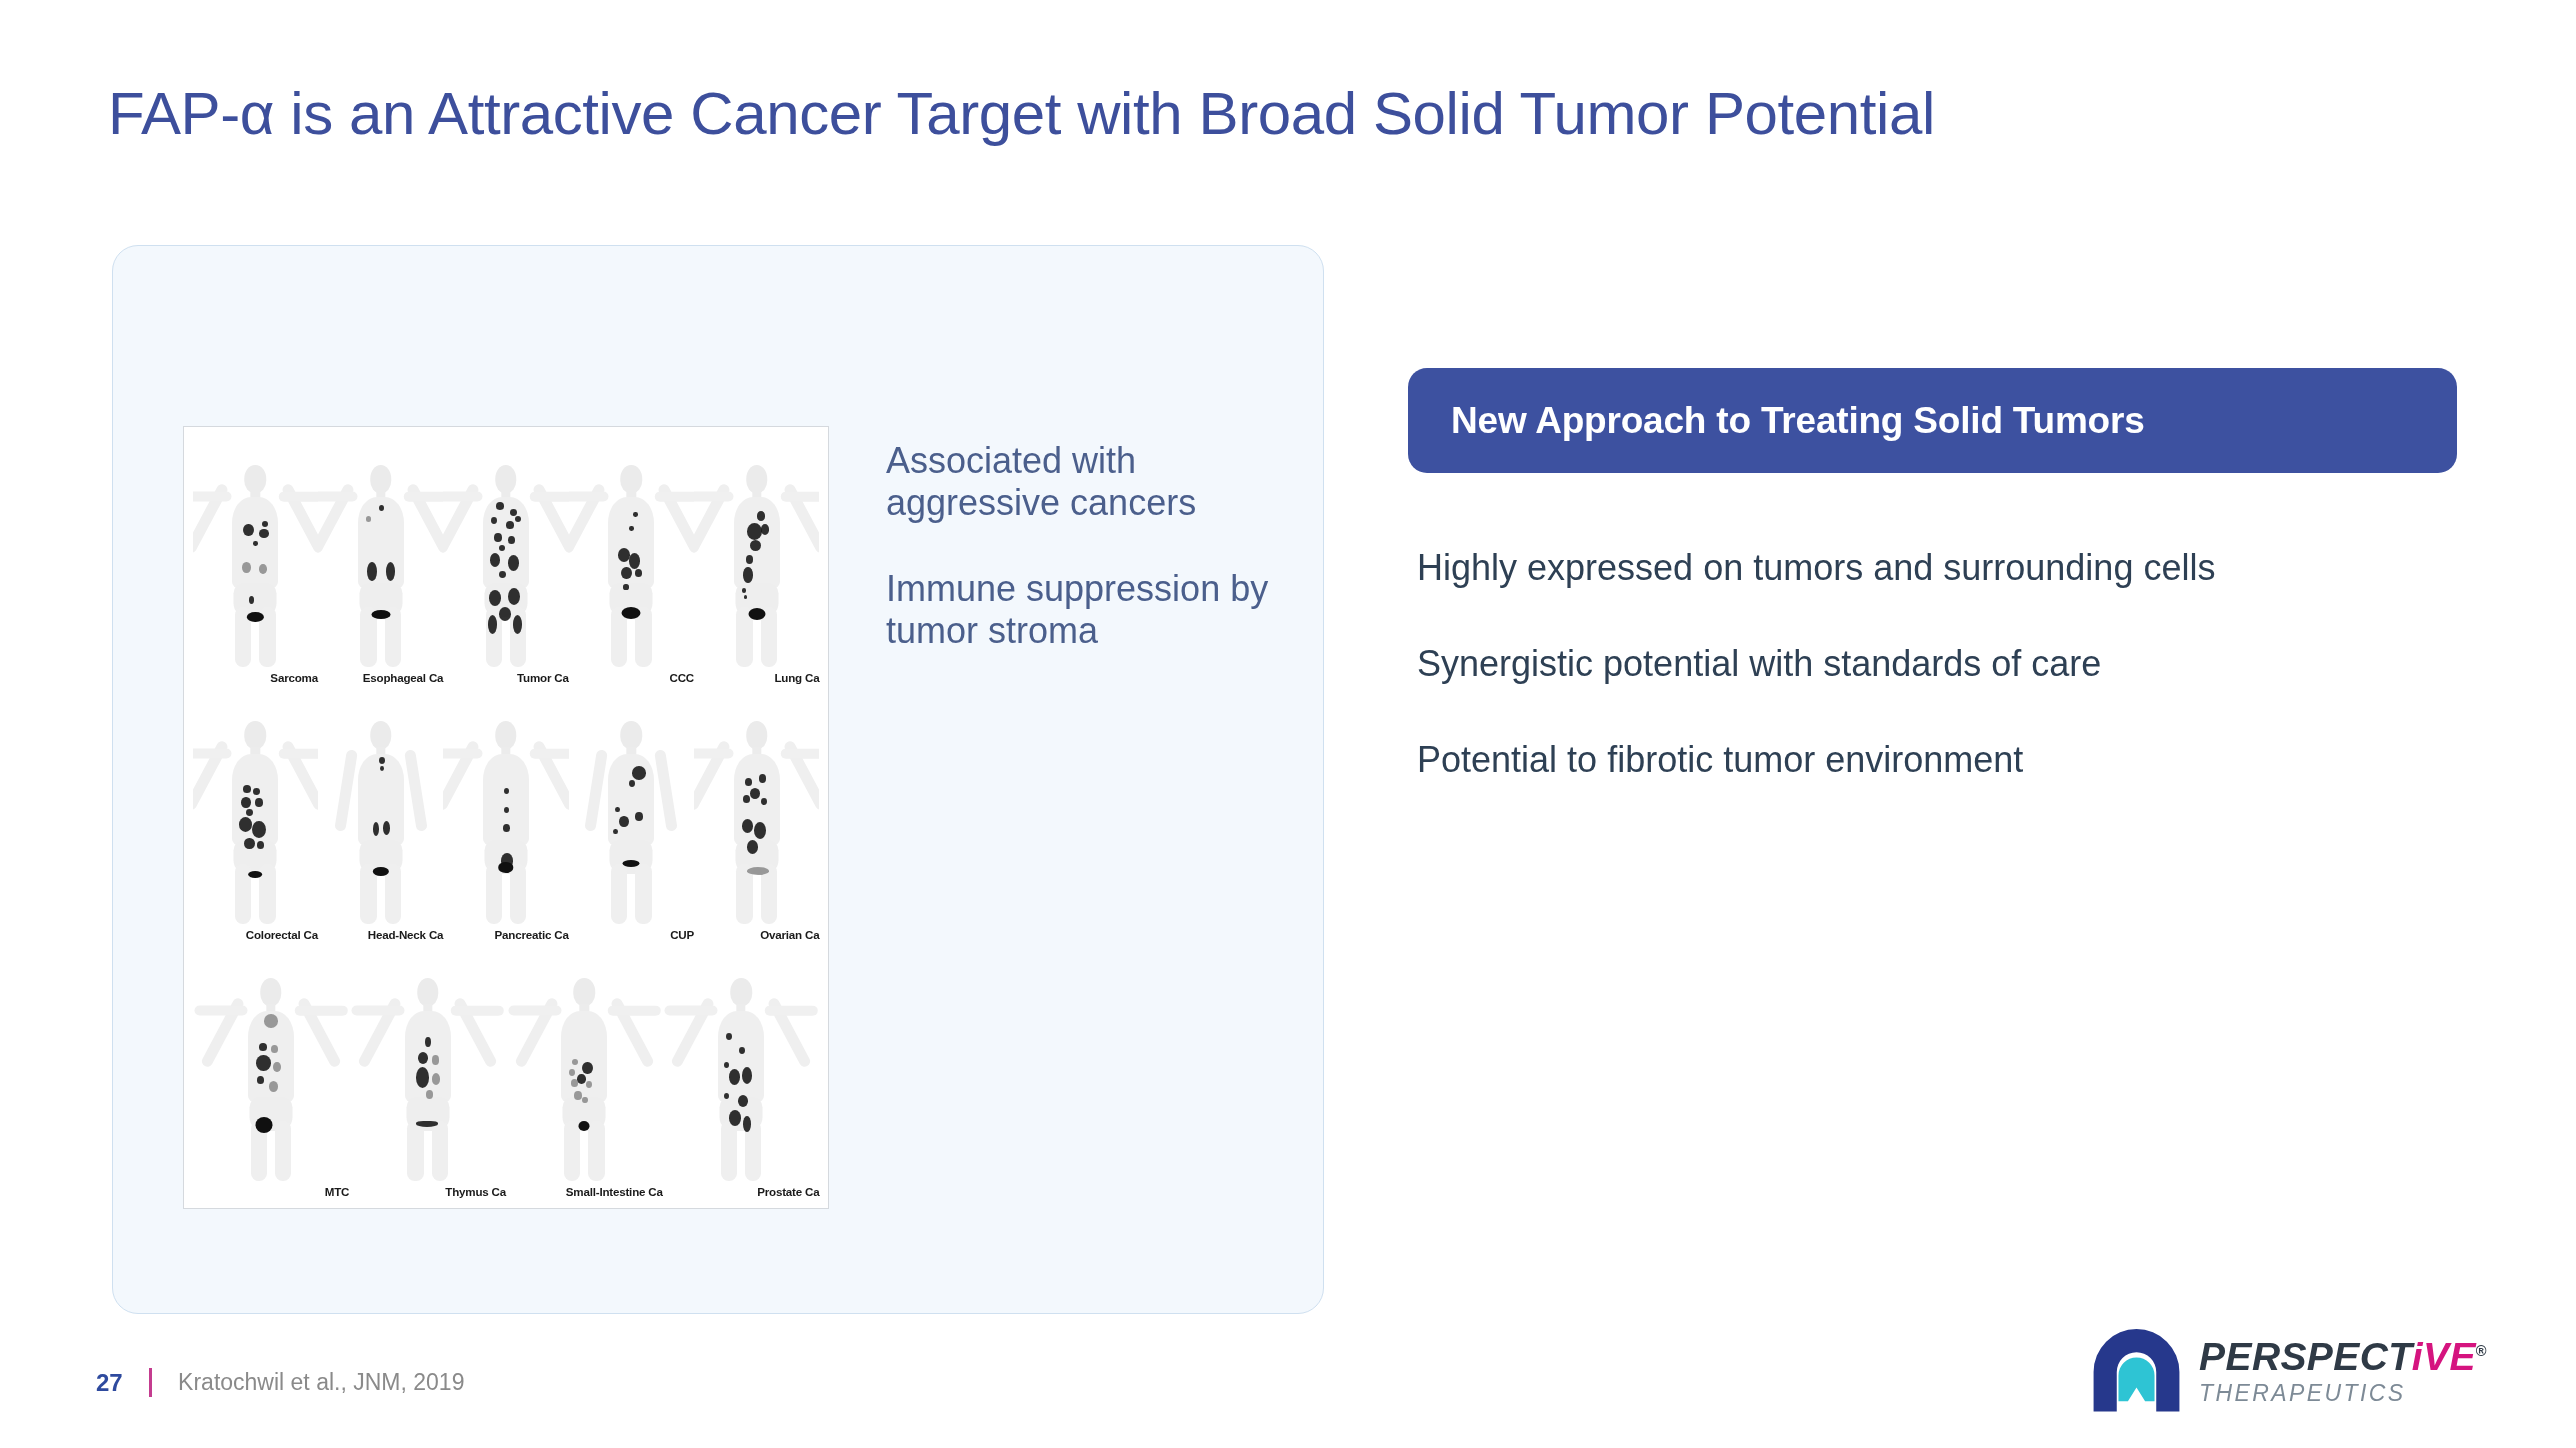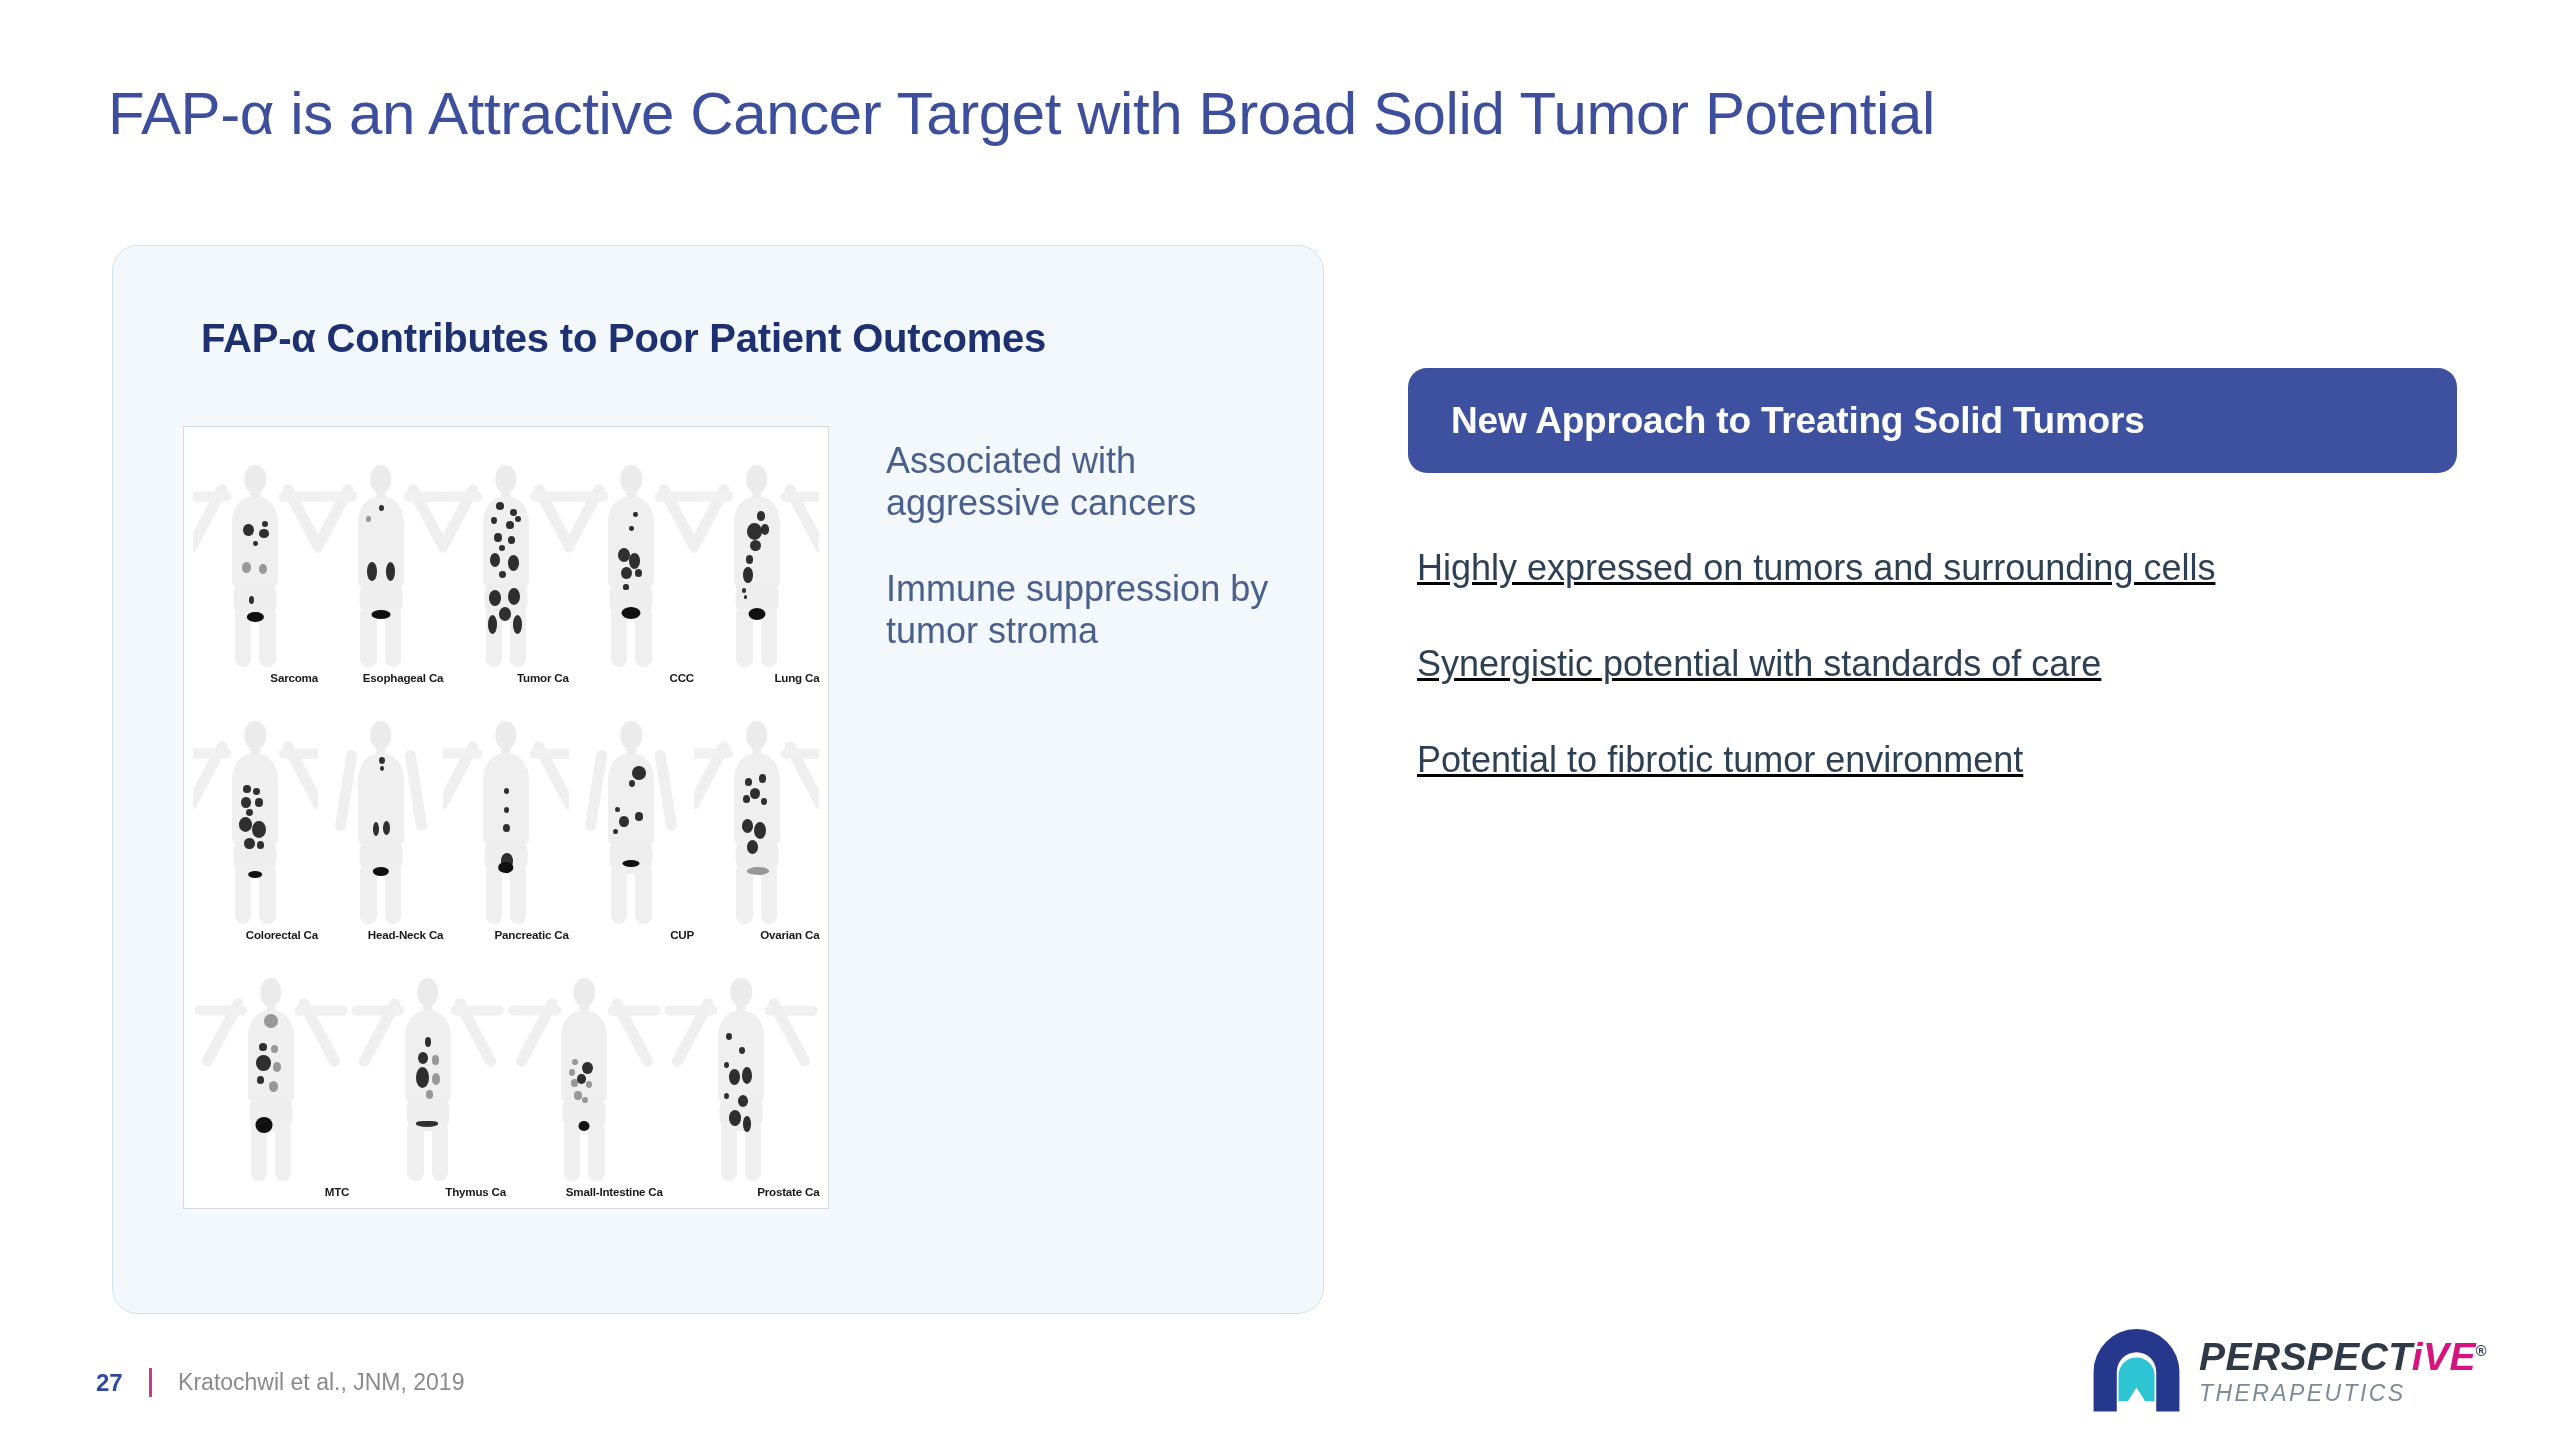--- a/index.html
+++ b/index.html
@@ -219,21 +219,20 @@
     font-weight: bold;
     letter-spacing: -0.2px;
     margin-left: 43px;
     white-space: nowrap;
   }
   .right-bullets {
     position: absolute;
     left: 1417px;
     top: 546px;
     width: 1056px;
-    text-decoration: underline;
   }
   .right-bullet {
     font-size: 36px;
     line-height: 1.2;
     color: #2e4054;
     margin-bottom: 53px;
   }
 
   
   .footer {
@@ -288,21 +287,20 @@
     margin-top: 3.4px;
   }
 </style>
 </head>
 <body>
 
 <div class="slide-title">FAP-α is an Attractive Cancer Target with Broad Solid Tumor Potential</div>
 
 <div class="left-card">
 
-  <div class="card-heading">FAP-α Contributes to Poor Patient Outcomes</div>
 
   <div class="pet-figure">
 
     <div class="pet-row">
       <div class="pet-cell">
         <div class="pet-scan">
           <div class="body-wrap raised">
             <div class="b-head"></div>
               <div class="b-neck"></div>
               <div class="b-torso"></div>

